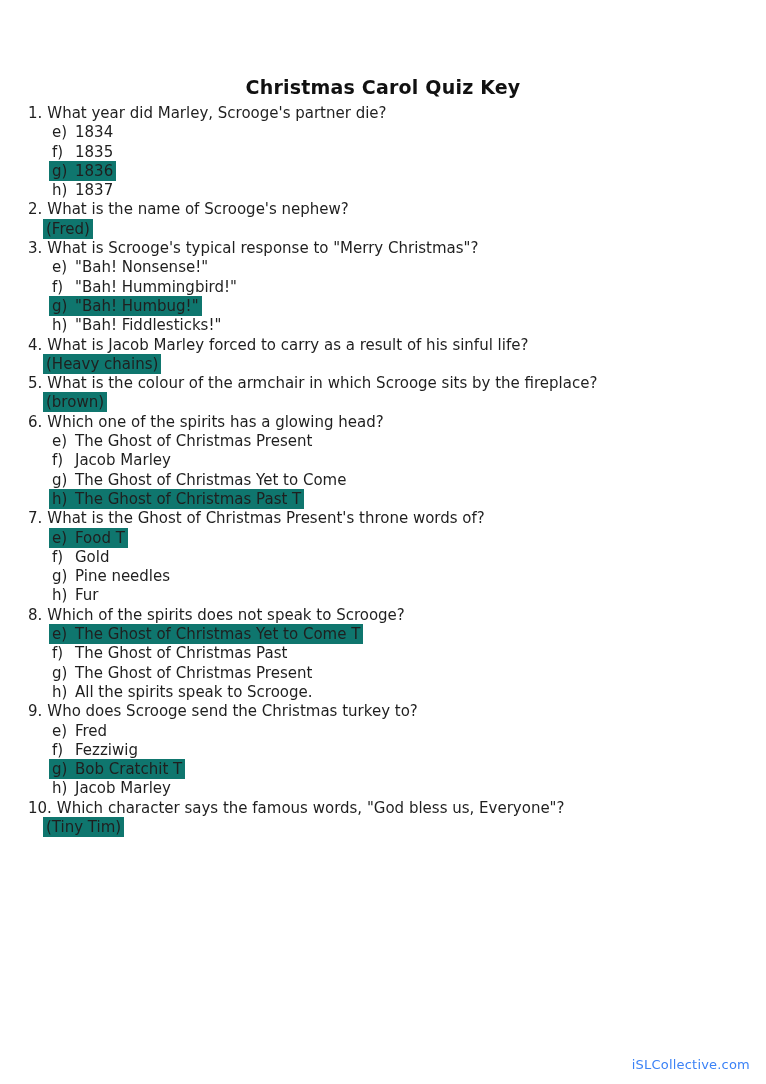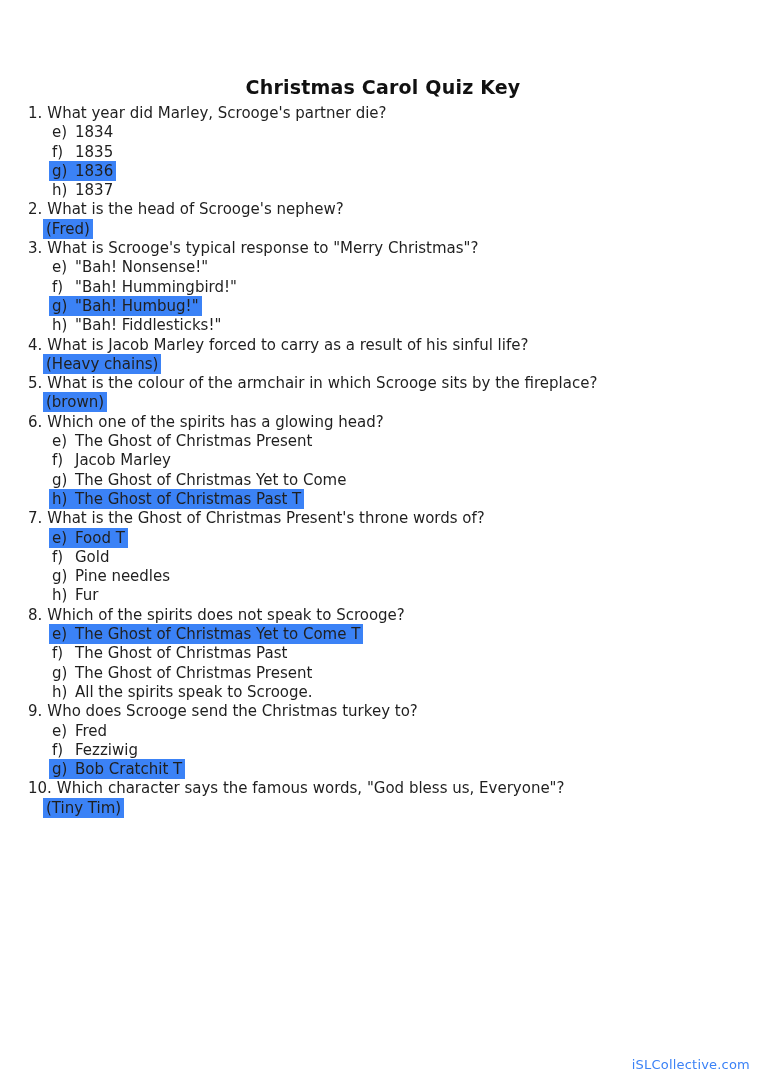--- a/index.html
+++ b/index.html
@@ -28,21 +28,21 @@
     height: 19.3px;
     line-height: 19.3px;
     white-space: nowrap;
   }
   .q-line  { padding-left: 28px; }
   .opt-line { padding-left: 52px; }
   .ans-line { padding-left: 46px; }
   .q-num { margin-right: 5px; }
   .opt-letter { display: inline-block; width: 23px; }
   .opt-hl, .ans { padding: 1px 3px; margin-left: -3px; }
-  .hl { background: #3b82f6; }
+  .hl { background: #0f766e; }
   .watermark {
     position: absolute;
     top: 1049px;
     right: 16px;
     font-size: 13px;
     color: #3b82f6;
     letter-spacing: 0.2px;
     margin-top: 8px;
   }
 </style>
@@ -65,21 +65,21 @@
       <span class="opt-hl"><span class="opt-letter">f)</span><span class="opt-text">1835</span></span>
     </div>
     <div class="line opt-line">
       <span class="opt-hl hl"><span class="opt-letter">g)</span><span class="opt-text">1836</span></span>
     </div>
     <div class="line opt-line">
       <span class="opt-hl"><span class="opt-letter">h)</span><span class="opt-text">1837</span></span>
     </div>
 
     <div class="line q-line">
-      <span class="q-num">2.</span><span class="q-text">What is the head of Scrooge's nephew?</span>
+      <span class="q-num">2.</span><span class="q-text">What is the name of Scrooge's nephew?</span>
     </div>
     <div class="line ans-line">
       <span class="ans hl">(Fred)</span>
     </div>
 
     <div class="line q-line">
       <span class="q-num">3.</span><span class="q-text">What is Scrooge's typical response to "Merry Christmas"?</span>
     </div>
     <div class="line opt-line">
       <span class="opt-hl"><span class="opt-letter">e)</span><span class="opt-text">"Bah! Nonsense!"</span></span>
@@ -161,20 +161,23 @@
     </div>
     <div class="line opt-line">
       <span class="opt-hl"><span class="opt-letter">e)</span><span class="opt-text">Fred</span></span>
     </div>
     <div class="line opt-line">
       <span class="opt-hl"><span class="opt-letter">f)</span><span class="opt-text">Fezziwig</span></span>
     </div>
     <div class="line opt-line">
       <span class="opt-hl hl"><span class="opt-letter">g)</span><span class="opt-text">Bob Cratchit T</span></span>
     </div>
+    <div class="line opt-line">
+      <span class="opt-hl"><span class="opt-letter">h)</span><span class="opt-text">Jacob Marley</span></span>
+    </div>
 
     <div class="line q-line">
       <span class="q-num">10.</span><span class="q-text">Which character says the famous words, "God bless us, Everyone"?</span>
     </div>
     <div class="line ans-line">
       <span class="ans hl">(Tiny Tim)</span>
     </div>
 
   </div>
 

